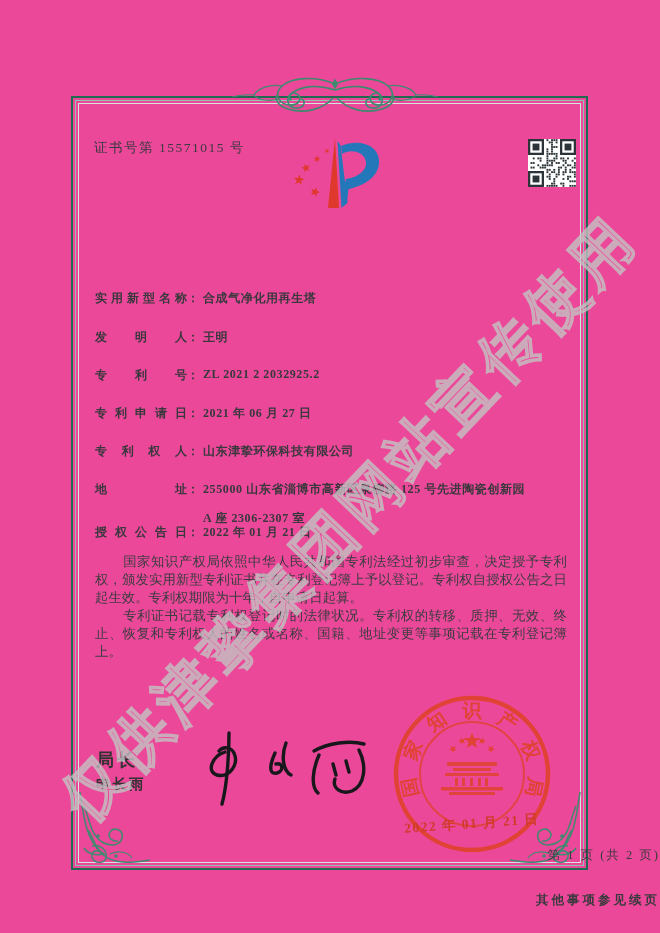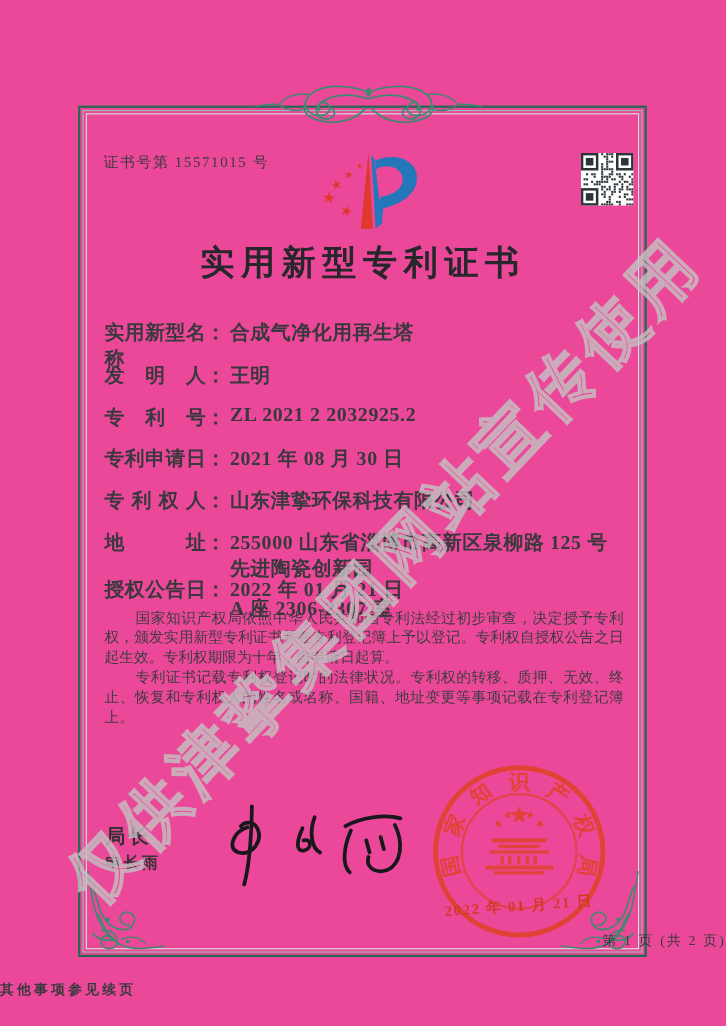--- a/index.html
+++ b/index.html
@@ -19,38 +19,38 @@
   .frame-inner2{
     position:absolute;left:2px;top:2px;right:2px;bottom:2px;
     border:1px solid #d3e7df;
   }
   .orn{position:absolute;pointer-events:none;}
   .cert-no{position:absolute;left:94px;top:139px;font-size:13.5px;letter-spacing:1.5px;color:#3a3a40;}
   .title{
     position:absolute;left:0;width:660px;top:218px;text-align:center;
     font-size:31px;font-weight:700;letter-spacing:6px;color:#26262b;
   }
-  .frow{position:absolute;left:95px;font-size:18px;color:#38383d;font-weight:600;width:470px;}
+  .frow{position:absolute;left:95px;font-size:12px;color:#38383d;font-weight:600;width:470px;}
   .flabel{display:inline-block;width:92px;text-align:justify;text-align-last:justify;vertical-align:top;}
   .fcolon{display:inline-block;vertical-align:top;margin-right:4px;}
   .fval{display:inline-block;vertical-align:top;letter-spacing:0.6px;max-width:350px;}
   .fval2{letter-spacing:0.6px;}
   .addr-l2{margin-top:12px;}
   .pair2{position:absolute;left:245px;top:0;white-space:nowrap;}
   .paras{
     position:absolute;left:95px;top:553px;width:472px;font-size:13.4px;line-height:18px;
     text-align:justify;color:#3c3c41;font-weight:500;
   }
   .paras p{margin:0;text-indent:2.1em;}
   .sig-title{position:absolute;left:96px;top:748px;font-size:18px;font-weight:700;letter-spacing:3px;color:#333;}
   .sig-name{position:absolute;left:96px;top:775px;font-size:14.5px;font-weight:700;letter-spacing:2px;color:#333;}
   .sig-svg{position:absolute;left:192px;top:726px;}
   .seal-svg{position:absolute;left:375px;top:686px;z-index:30;opacity:.96;}
   .page-info{position:absolute;left:0;width:660px;top:847px;text-align:right;font-size:12.5px;letter-spacing:2px;color:#3a3a3e;}
-  .footer-note{position:absolute;left:0;width:660px;top:892px;text-align:left;font-size:12.5px;letter-spacing:3px;color:#3a3a3e;font-weight:600;}
+  .footer-note{position:absolute;left:0;width:660px;top:892px;text-align:right;font-size:12.5px;letter-spacing:3px;color:#3a3a3e;font-weight:600;}
   .watermark{
     position:absolute;left:-82px;top:461px;width:860px;height:110px;z-index:25;
     transform:rotate(-46.5deg);transform-origin:50% 50%;pointer-events:none;opacity:.8;
   }
   .logo-svg{position:absolute;left:290px;top:134px;}
   .qr-svg{position:absolute;left:528px;top:139px;}
 </style>
 </head>
 <body>
 
@@ -235,33 +235,32 @@
       <rect x="20.77142857142857" y="45.91428571428571" width="1.8857142857142857" height="1.8857142857142857" fill="#2b3438"></rect>
       <rect x="23.057142857142853" y="45.91428571428571" width="1.8857142857142857" height="1.8857142857142857" fill="#2b3438"></rect>
       <rect x="25.34285714285714" y="45.91428571428571" width="1.8857142857142857" height="1.8857142857142857" fill="#2b3438"></rect>
       <rect x="27.628571428571426" y="45.91428571428571" width="1.8857142857142857" height="1.8857142857142857" fill="#2b3438"></rect>
       <rect x="34.48571428571429" y="45.91428571428571" width="1.8857142857142857" height="1.8857142857142857" fill="#2b3438"></rect>
       <rect x="41.34285714285714" y="45.91428571428571" width="1.8857142857142857" height="1.8857142857142857" fill="#2b3438"></rect>
       <rect x="43.628571428571426" y="45.91428571428571" width="1.8857142857142857" height="1.8857142857142857" fill="#2b3438"></rect>
       <rect x="45.91428571428571" y="45.91428571428571" width="1.8857142857142857" height="1.8857142857142857" fill="#2b3438"></rect>
     </svg>
 
-  <div class="title">实用新型专利证书</div>
 
   <div class="frow" style="top:290px">
     <span class="flabel">实用新型名称</span><span class="fcolon">：</span><span class="fval">合成气净化用再生塔</span>
   </div>
   <div class="frow" style="top:329px">
     <span class="flabel">发明人</span><span class="fcolon">：</span><span class="fval">王明</span>
   </div>
   <div class="frow" style="top:367px">
     <span class="flabel">专利号</span><span class="fcolon">：</span><span class="fval">ZL 2021 2 2032925.2</span>
   </div>
   <div class="frow" style="top:405px">
-    <span class="flabel">专利申请日</span><span class="fcolon">：</span><span class="fval">2021 年 08 月 30 日</span>
+    <span class="flabel">专利申请日</span><span class="fcolon">：</span><span class="fval">2021 年 06 月 27 日</span>
   </div>
   <div class="frow" style="top:443px">
     <span class="flabel">专利权人</span><span class="fcolon">：</span><span class="fval">山东津挚环保科技有限公司</span>
   </div>
   <div class="frow" style="top:481px">
     <span class="flabel">地址</span><span class="fcolon">：</span><span class="fval"><span>255000  山东省淄博市高新区泉柳路 125 号先进陶瓷创新园</span><div class="addr-l2">A 座 2306-2307 室</div></span>
   </div>
   <div class="frow" style="top:524px">
     <span class="flabel">授权公告日</span><span class="fcolon">：</span><span class="fval">2022 年 01 月 21 日</span>
   </div>

